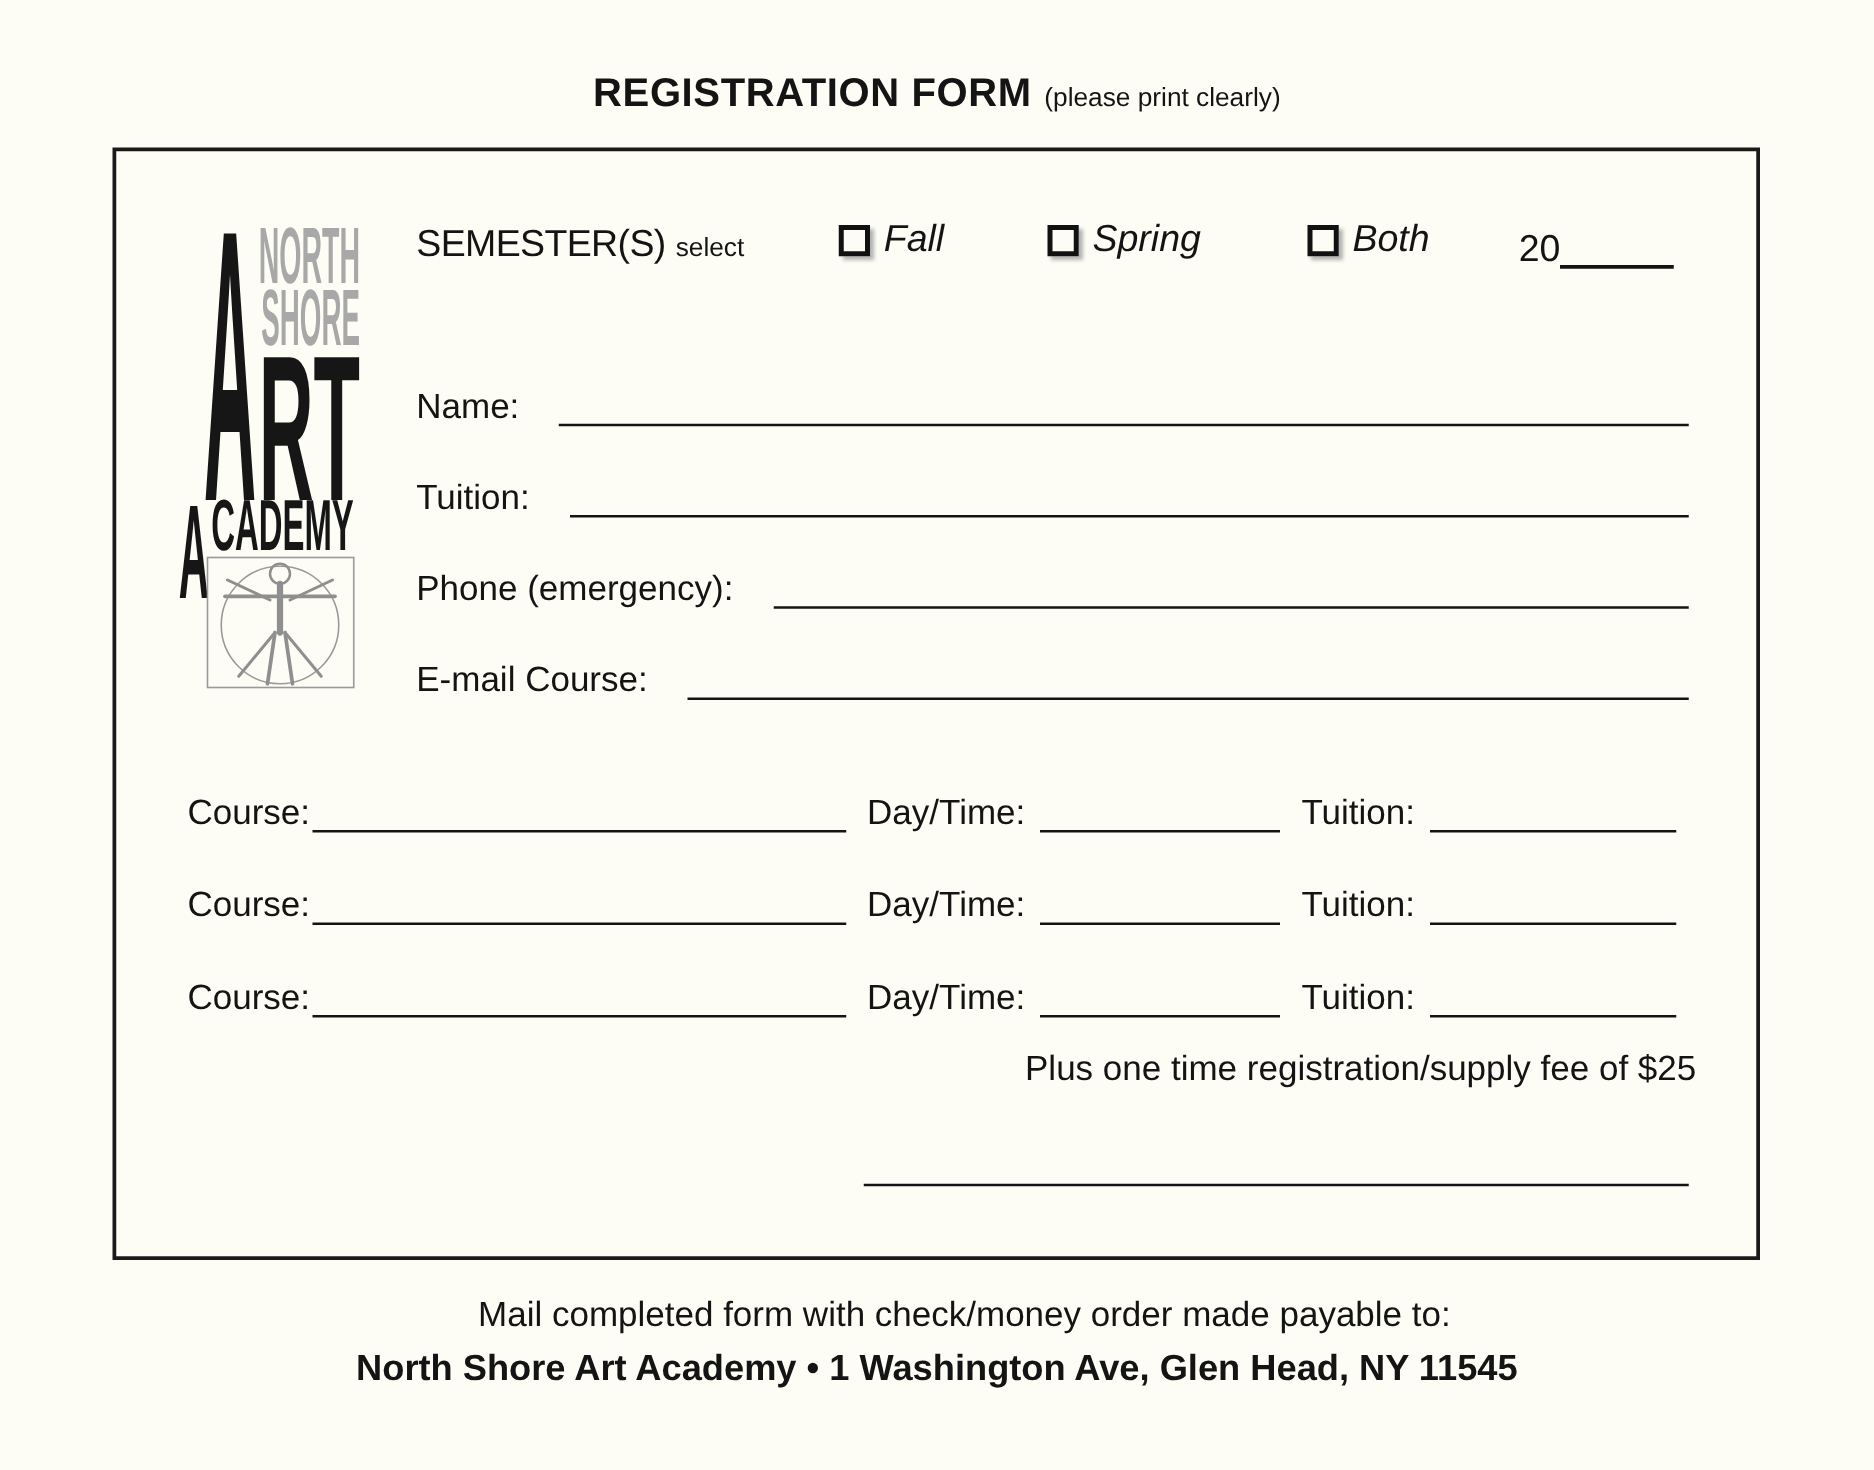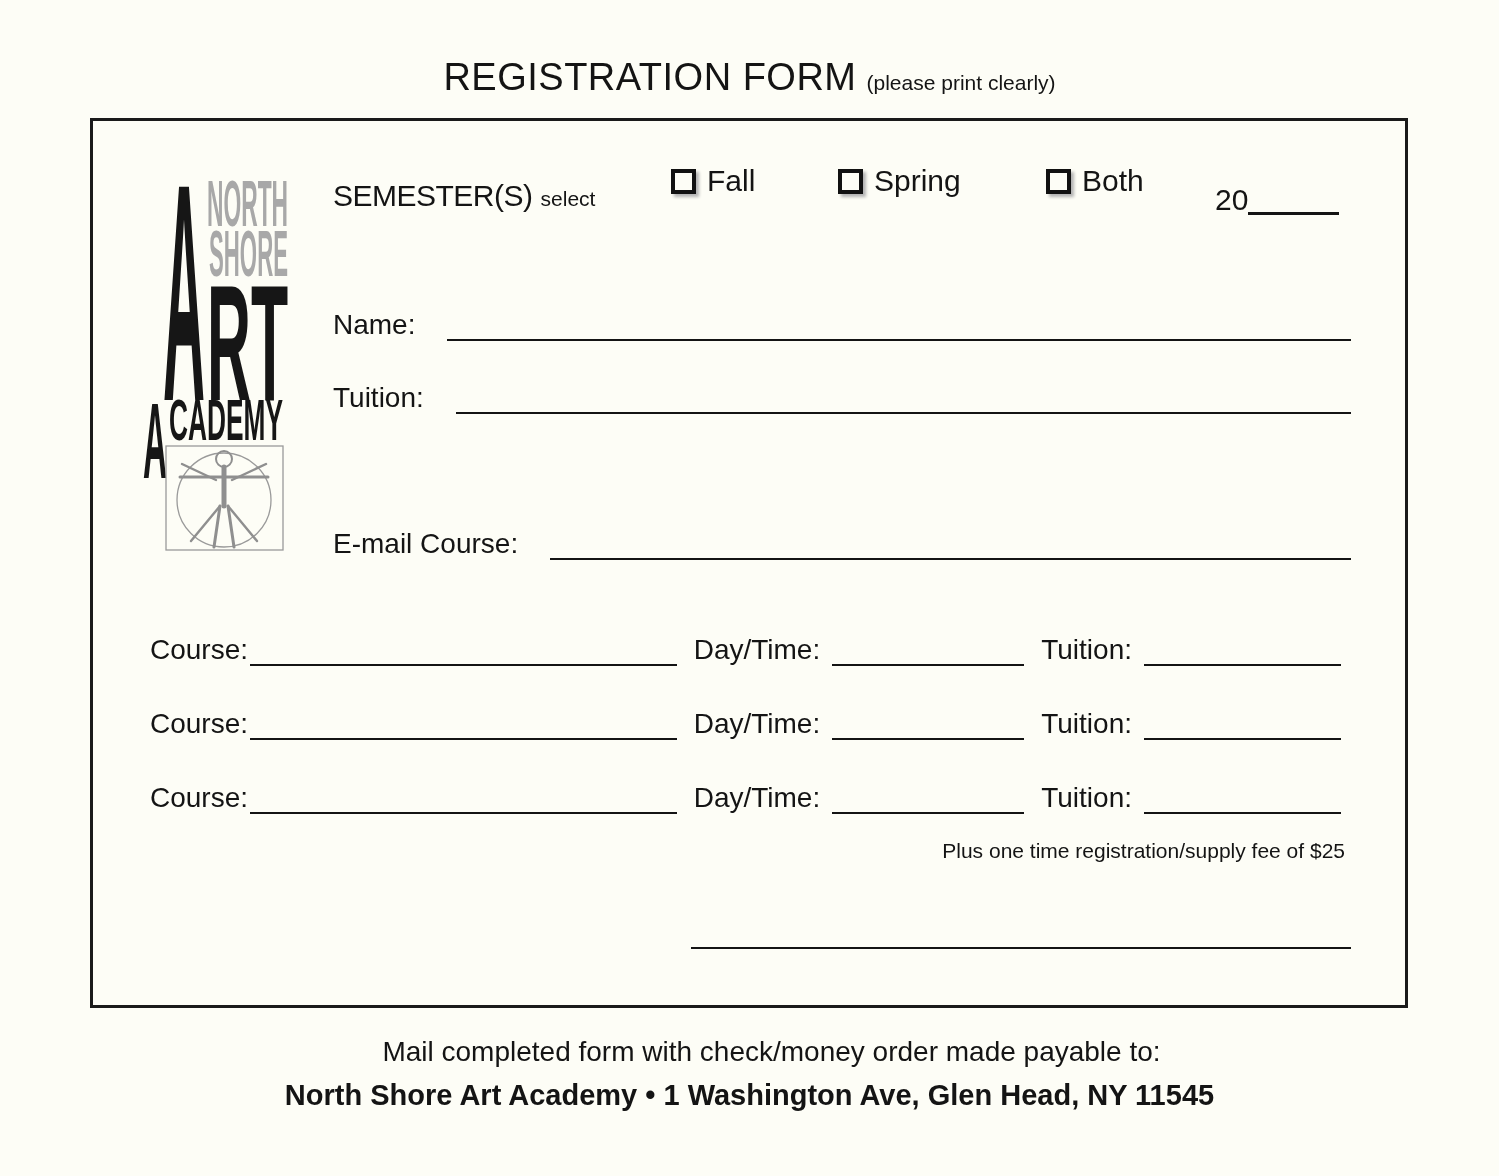--- a/index.html
+++ b/index.html
@@ -2,36 +2,36 @@
 <html><head>
 <meta charset="utf-8">
 <style>
   * { margin:0; padding:0; box-sizing:border-box; }
   html,body { background:#fdfdf6; }
   body { width:1499px; height:1176px; font-family:"Liberation Sans", sans-serif; color:#141414; }
   .page { position:relative; width:1499px; height:1176px; overflow:hidden; }
 
   
   .title-row { position:absolute; top:56px; left:0; width:100%; text-align:center; white-space:nowrap; }
-  .title-main { font-size:38px; font-weight:normal; letter-spacing:.5px; }
+  .title-main { font-size:32px; font-weight:bold; letter-spacing:.5px; }
   .title-note { font-size:21px; margin-left:10px; }
 
   
   .form-box { position:absolute; left:90px; top:118px; width:1318px; height:890px; border:3px solid #1a1a1a; }
 
   
   .logo { position:absolute; left:50px; top:55px; width:145px; height:382px; }
   .logo svg { width:100%; height:100%; display:block; }
 
   
   .sem-row { position:absolute; left:240px; top:48px; width:1018px; height:48px; }
   .sem-label-wrap { position:absolute; left:0; bottom:4px; white-space:nowrap; }
   .sem-label { font-size:30px; letter-spacing:-.5px; }
   .sem-note { font-size:21px; margin-left:8px; }
-  .sem-opt { position:absolute; bottom:19px; display:flex; align-items:center; }
+  .sem-opt { position:absolute; bottom:8px; display:flex; align-items:center;font-style:italic; }
   .sem-opt.fall   { left:338px; }
   .sem-opt.spring { left:505px;align-items:center; }
   .sem-opt.both   { left:713px; }
   .checkbox { width:25px; height:25px; border:4px solid #111; background:#fdfdf6;
               box-shadow:3px 3px 3px #b3b3b3; margin-right:11px; }
   .opt-label { font-size:30px; }
   .sem-year { position:absolute; left:882px; bottom:2px; display:flex; align-items:flex-end; }
   .year-prefix { font-size:30px; line-height:1; }
   .year-line { display:inline-block; width:91px; height:4px; border-bottom:3px solid #141414; }
 
@@ -50,21 +50,21 @@
                 display:flex; align-items:flex-end; }
   .course-row.r1 { top:507px; }
   .course-row.r2 { top:581px; }
   .course-row.r3 { top:655px; }
   .course-line  { flex:1; border-bottom:2px solid #141414; height:2px; margin-left:2px; }
   .dt-line { width:192px; border-bottom:2px solid #141414; height:2px; margin-left:12px; }
   .tu-line { width:197px; border-bottom:2px solid #141414; height:2px; margin-left:12px; }
   .mid-label { margin-left:17px; }
 
   
-  .fee-note { position:absolute; right:60px; top:718px; font-size:21px; white-space:nowrap; }
+  .fee-note { position:absolute; right:48px; top:718px; font-size:28px; white-space:nowrap; }
   .total-row { position:absolute; left:588px; top:790px; width:670px; height:38px;
                display:flex; align-items:flex-end; }
   .total-label { font-size:29px; letter-spacing:-1px; white-space:nowrap; }
 
   
   .footer-1 { position:absolute; top:1036px; left:0; width:100%; text-align:center; font-size:28px;padding-left:44px; }
   .footer-2 { position:absolute; top:1079px; left:0; width:100%; text-align:center; font-size:29px; font-weight:bold; }
 </style>
 </head>
 <body>
@@ -129,20 +129,24 @@
     </div>
 
     <div class="field-row f-name">
       <span class="row-label">Name:</span>
       <span class="fill-line"></span>
     </div>
     <div class="field-row f-address">
       <span class="row-label">Tuition:</span>
       <span class="fill-line"></span>
     </div>
+    <div class="field-row f-phone">
+      <span class="row-label">Phone (emergency):</span>
+      <span class="fill-line"></span>
+    </div>
     <div class="field-row f-email">
       <span class="row-label">E-mail Course:</span>
       <span class="fill-line"></span>
     </div>
 
     <div class="course-row r1">
       <span class="row-label">Course:</span>
       <span class="course-line"></span>
       <span class="row-label mid-label">Day/Time:</span>
       <span class="dt-line"></span>

